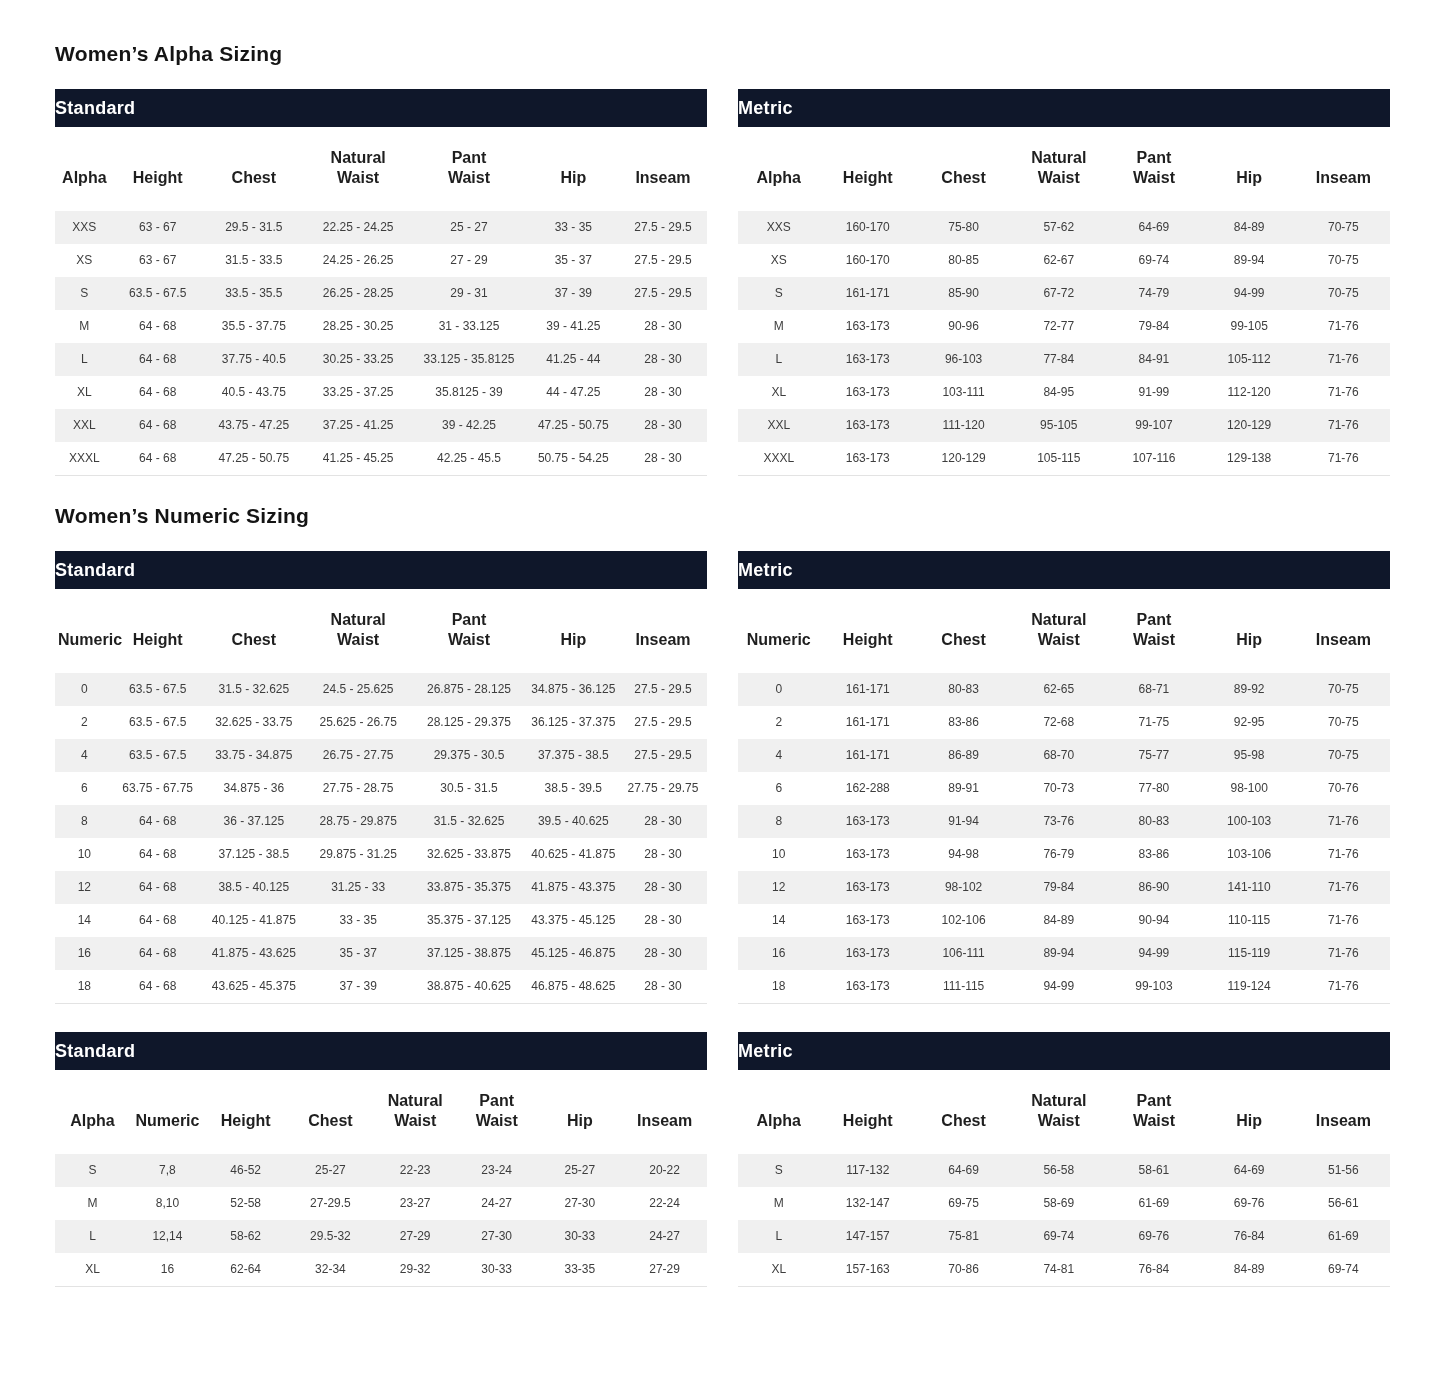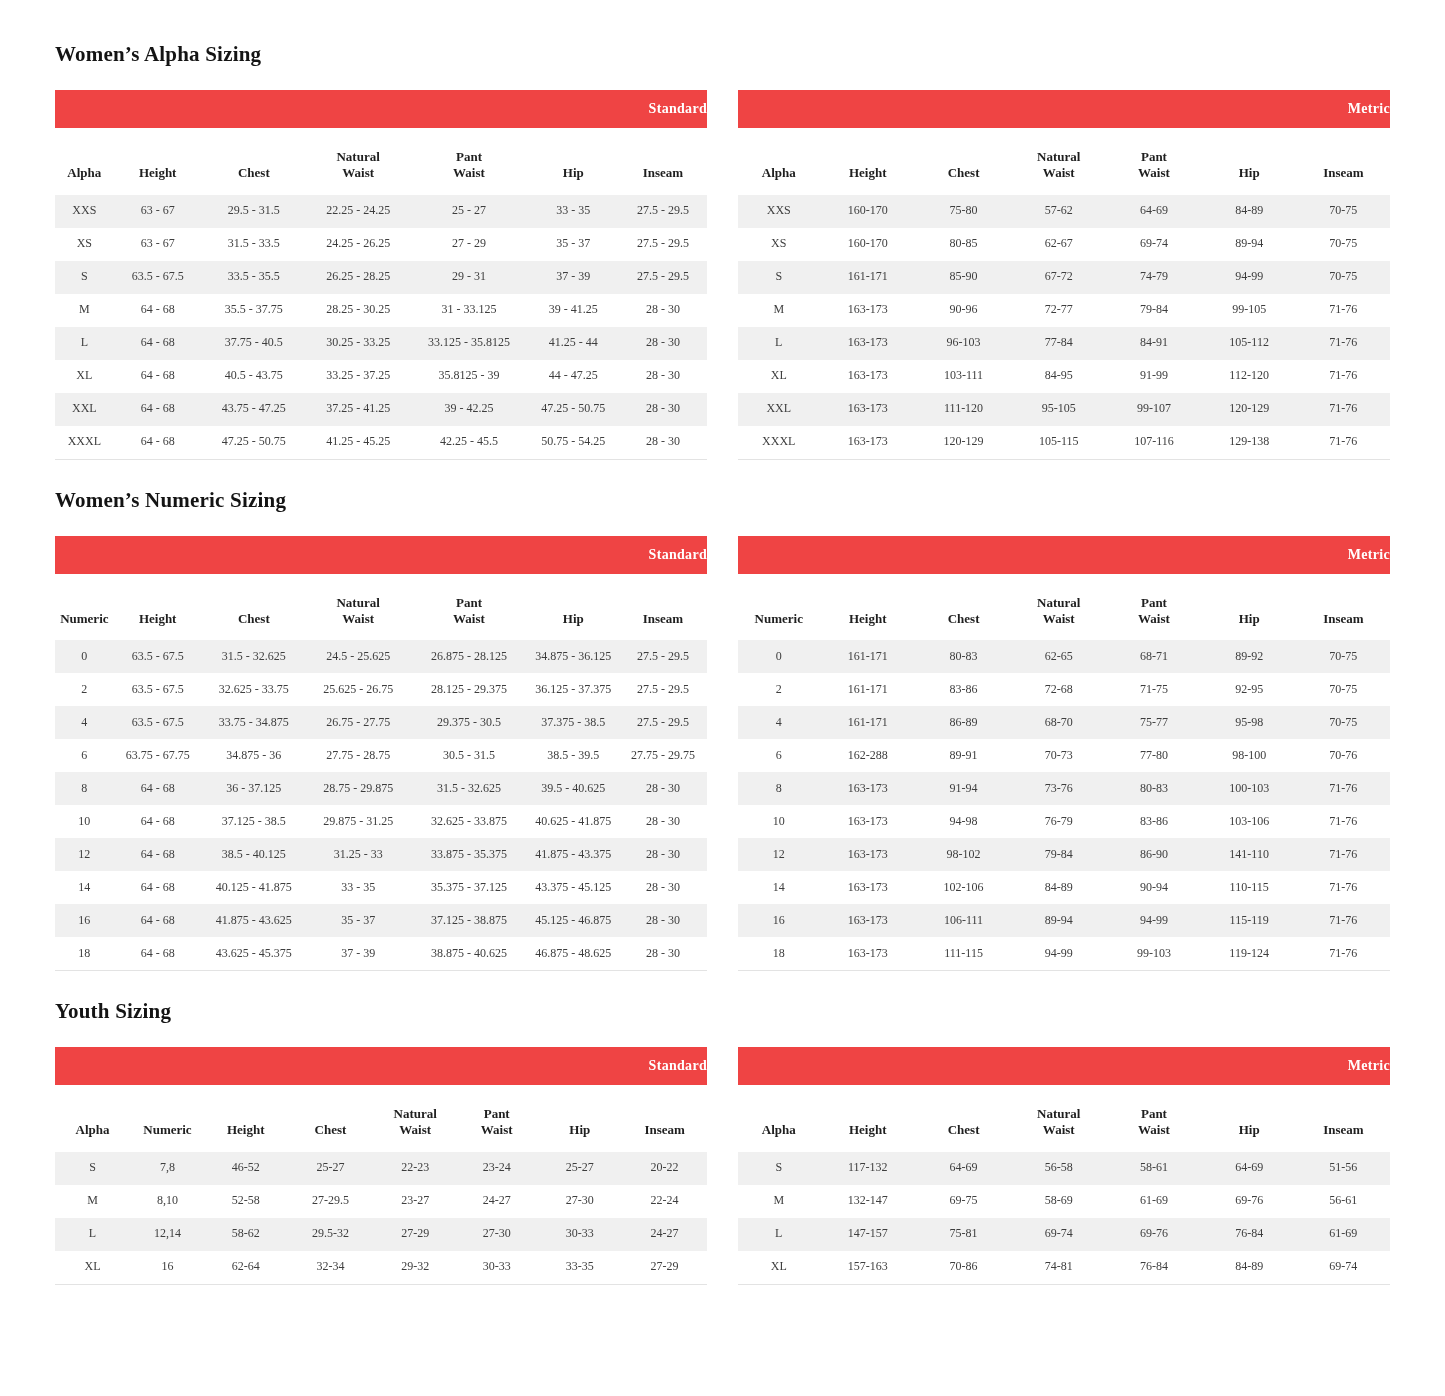--- a/index.html
+++ b/index.html
@@ -9,21 +9,20 @@
     font-family: "Liberation Sans", sans-serif;
   }
   body {
     width: 1445px;
     min-height: 1396px;
   }
   .page {
     padding: 42px 55px 44px 55px;
     box-sizing: border-box;
     width: 1257px;
-    font-family: Liberation Serif, serif;
   }
   .section { margin: 0; }
   .section + .section { margin-top: 28px; }
   .section-title {
     font-size: 21px;
     font-weight: 700;
     color: #141414;
     letter-spacing: 0.2px;
     margin: 0 0 23px 0;
   }
@@ -31,39 +30,39 @@
     display: flex;
     gap: 31px;
     align-items: flex-start;
   }
   .sizing-table {
     width: 652px;
     flex: 0 0 652px;
   }
   .variant-bar {
     height: 38px;
-    background: #ef4444;
+    background: #0f172a;
     color: #ffffff;
-    font-size: 14px;
+    font-size: 18px;
     font-weight: 700;
     display: flex;
     align-items: center;
-    justify-content: flex-end;
+    justify-content: flex-start;
     letter-spacing: 0.3px;
   }
   table.size-grid {
     width: 100%;
     border-collapse: collapse;
     table-layout: fixed;
   }
   table.size-grid thead th {
-    padding: 21px 3px 13px 3px;
+    padding: 21px 3px 23px 3px;
     vertical-align: bottom;
     text-align: center;
-    font-size: 13px;
+    font-size: 16px;
     font-weight: 700;
     color: #1f1f1f;
     line-height: 1.25;
   }
   table.size-grid thead th span.hdr {
     display: inline-block;
   }
   table.size-grid thead th span.hdr.two-line {
     max-width: 56px;
   }
@@ -528,21 +527,20 @@
                   <td>99-103</td>
                   <td>119-124</td>
                   <td>71-76</td>
                 </tr>
               </tbody>
             </table>
           </div>
         </div>
       </div>
       <div class="section">
-        <h2 class="section-title">Youth Sizing</h2>
         <div class="tables-row">
           <div class="sizing-table">
             <div class="variant-bar">
               <span>Standard</span>
             </div>
             <table class="size-grid">
               <colgroup>
                 <col style="width: 11.5%;">
                 <col style="width: 11.5%;">
                 <col style="width: 12.5%;">

